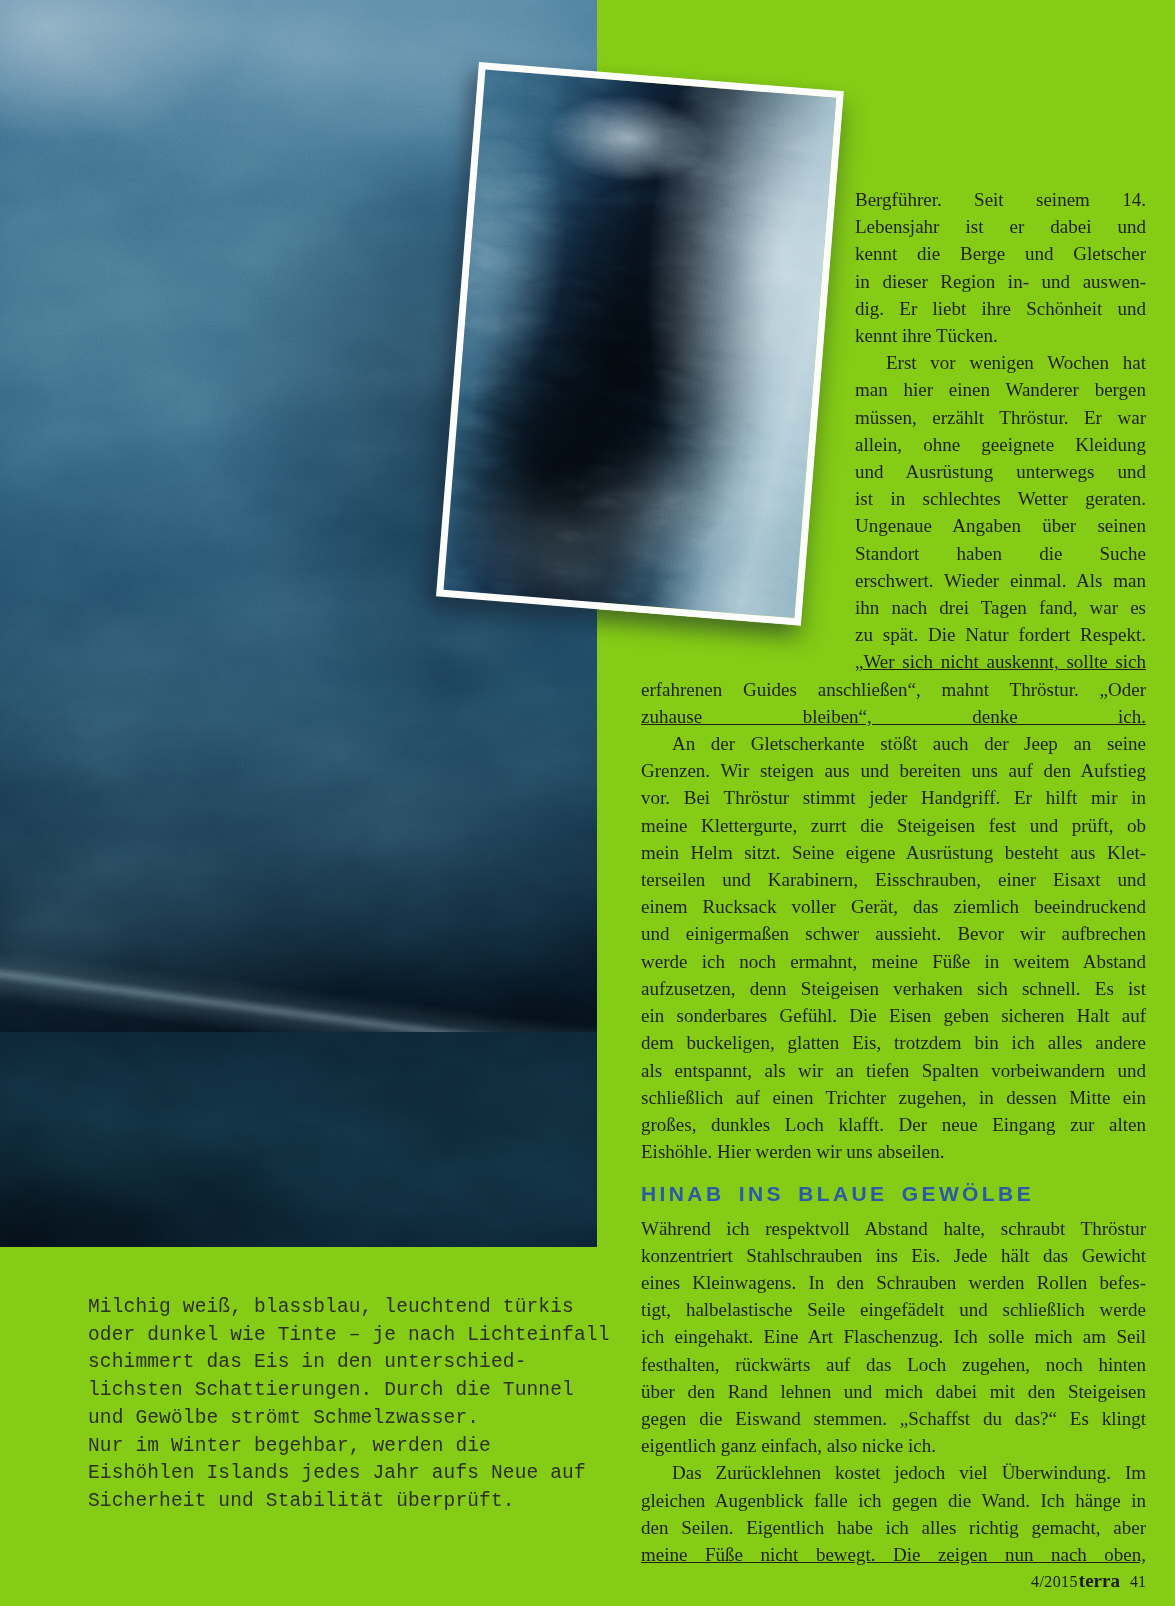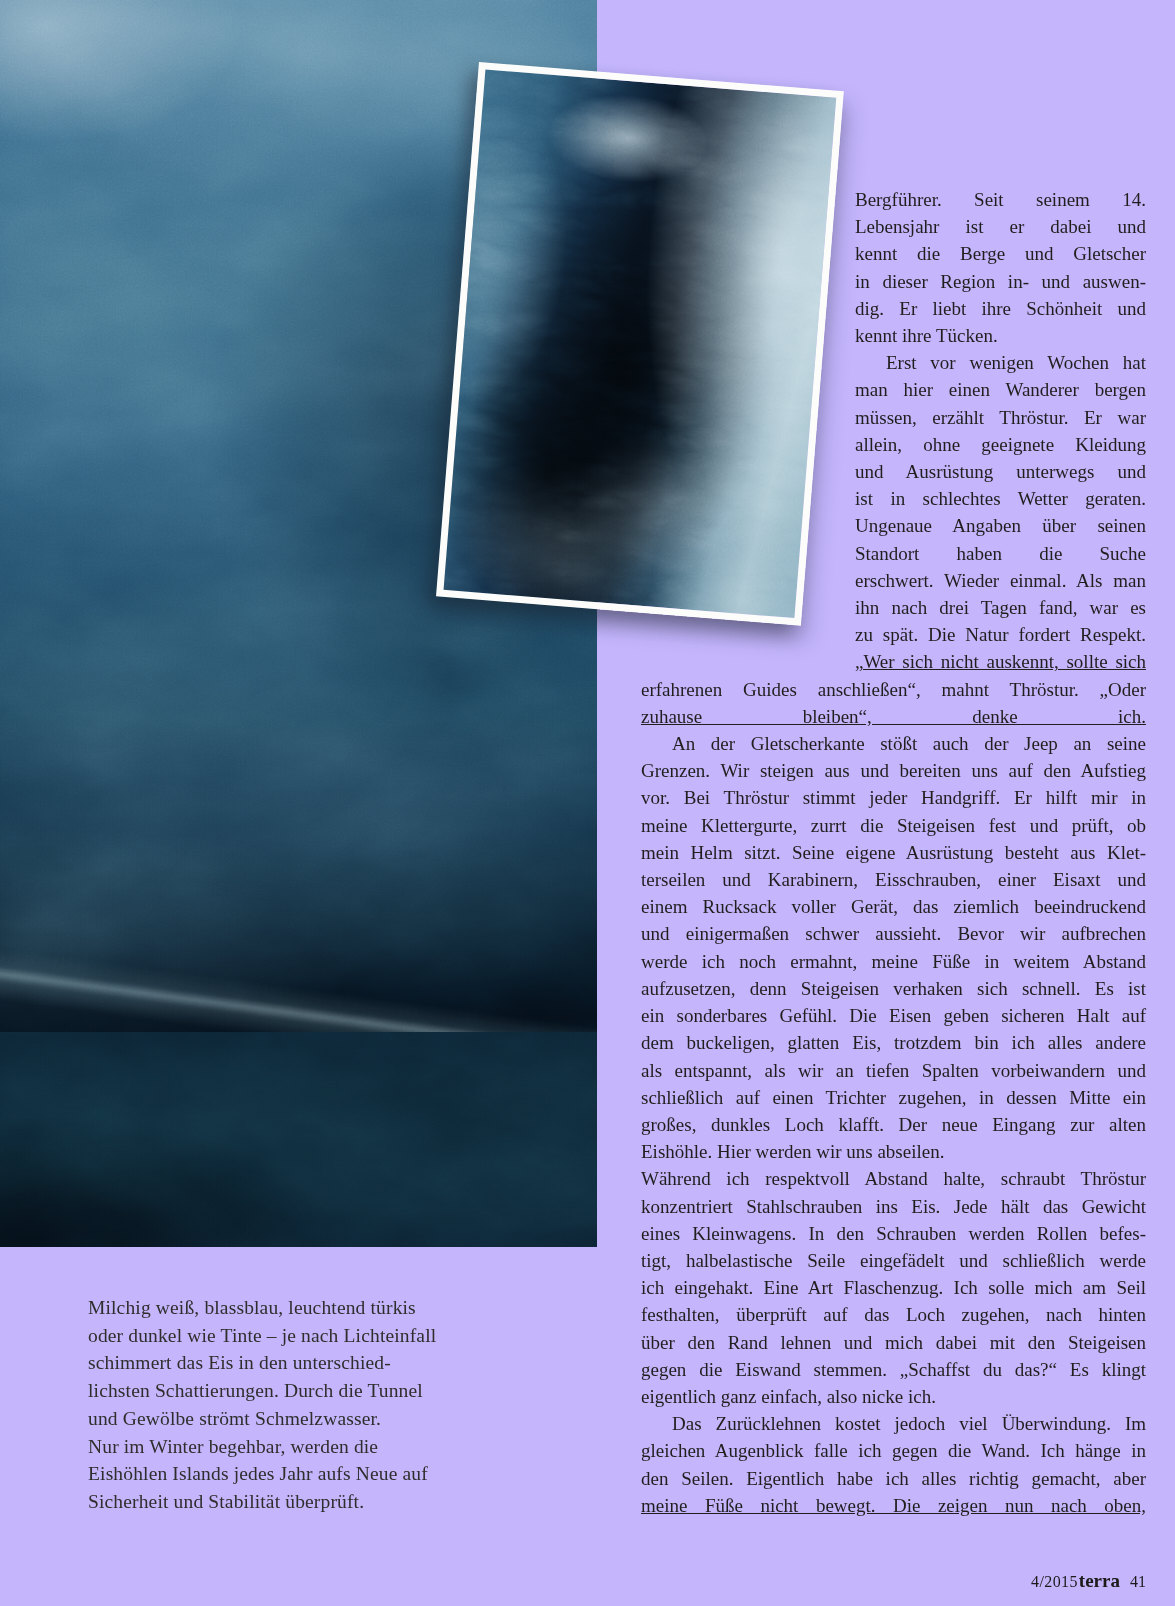--- a/index.html
+++ b/index.html
@@ -1,16 +1,16 @@
 <!DOCTYPE html>
 <html><head>
 <meta charset="utf-8">
 <style>
   html,body{margin:0;padding:0;background:#dddcda;}
-  .page{position:relative;width:1175px;height:1606px;background:#c4b5fd;overflow:hidden;
+  .page{position:relative;width:1175px;height:1606px;background:#84cc16;overflow:hidden;
         font-family:"Liberation Serif",serif;}
 
   
   .main-photo{position:absolute;left:0;top:0;width:597px;height:1247px;overflow:hidden;
     background:linear-gradient(181deg,
       #47799a 0%, #3e7092 8%, #336685 16%, #2d5f7e 26%, #275878 36%,
       #1f4b68 47%, #173f58 56%, #102f45 65%, #091e2e 73%, #040e18 81%,
       #061522 86%, #0b2233 91%, #0c2636 100%);}
   .mp-lights{position:absolute;inset:0;background:
       radial-gradient(300px 180px at 8% 2%,   rgba(195,218,228,.55), transparent 65%),
@@ -59,21 +59,21 @@
   .jline{text-align:justify;text-align-last:justify;white-space:nowrap;}
   .para .jline:last-child{text-align-last:left;}
   .para.cont .jline:last-child{text-align-last:justify;text-decoration:underline;}
   .para.indent .jline:first-child{text-indent:31px;}
 
   .heading{font-family:"Liberation Sans",sans-serif;font-weight:bold;font-size:21px;
        letter-spacing:3.4px;word-spacing:5px;margin:15px 0 7px 0;color:#2b5ba8;white-space:nowrap;}
 
   
   .caption{position:absolute;left:88px;top:1294px;width:402px;
-       font-family:Liberation Serif, serif;font-size:19.5px;line-height:27.7px;
+       font-family:Liberation Mono, monospace;font-size:19.5px;line-height:27.7px;
        letter-spacing:.15px;color:#2f2e2c;}
   .cline{text-align:left;white-space:nowrap;}
 
   
   .footer{position:absolute;right:29px;top:1570px;display:flex;align-items:baseline;
        color:#1c1b1a;}
   .issue{font-size:16px;letter-spacing:.4px;margin-left:42px;}
   .brand{font-family:"Liberation Serif",serif;font-size:19px;font-weight:bold;margin-left:1px;}
   .pageno{font-size:16px;margin-left:10px;}
 </style>
@@ -158,27 +158,28 @@
         <div class="jline">und einigermaßen schwer aussieht. Bevor wir aufbrechen</div>
         <div class="jline">werde ich noch ermahnt, meine Füße in weitem Abstand</div>
         <div class="jline">aufzusetzen, denn Steigeisen verhaken sich schnell. Es ist</div>
         <div class="jline">ein sonderbares Gefühl. Die Eisen geben sicheren Halt auf</div>
         <div class="jline">dem buckeligen, glatten Eis, trotzdem bin ich alles andere</div>
         <div class="jline">als entspannt, als wir an tiefen Spalten vorbeiwandern und</div>
         <div class="jline">schließlich auf einen Trichter zugehen, in dessen Mitte ein</div>
         <div class="jline">großes, dunkles Loch klafft. Der neue Eingang zur alten</div>
         <div class="jline">Eishöhle. Hier werden wir uns abseilen.</div>
       </div>
+    <div class="heading" style="color: rgb(43, 91, 168);">HINAB INS BLAUE GEWÖLBE</div>
     <div class="para">
         <div class="jline">Während ich respektvoll Abstand halte, schraubt Thröstur</div>
         <div class="jline">konzentriert Stahlschrauben ins Eis. Jede hält das Gewicht</div>
         <div class="jline">eines Kleinwagens. In den Schrauben werden Rollen befes-</div>
         <div class="jline">tigt, halbelastische Seile eingefädelt und schließlich werde</div>
         <div class="jline">ich eingehakt. Eine Art Flaschenzug. Ich solle mich am Seil</div>
-        <div class="jline">festhalten, überprüft auf das Loch zugehen, nach hinten</div>
+        <div class="jline">festhalten, rückwärts auf das Loch zugehen, noch hinten</div>
         <div class="jline">über den Rand lehnen und mich dabei mit den Steigeisen</div>
         <div class="jline">gegen die Eiswand stemmen. „Schaffst du das?“ Es klingt</div>
         <div class="jline">eigentlich ganz einfach, also nicke ich.</div>
       </div>
     <div class="para cont indent">
         <div class="jline">Das Zurücklehnen kostet jedoch viel Überwindung. Im</div>
         <div class="jline">gleichen Augenblick falle ich gegen die Wand. Ich hänge in</div>
         <div class="jline">den Seilen. Eigentlich habe ich alles richtig gemacht, aber</div>
         <div class="jline">meine Füße nicht bewegt. Die zeigen nun nach oben,</div>
       </div>

